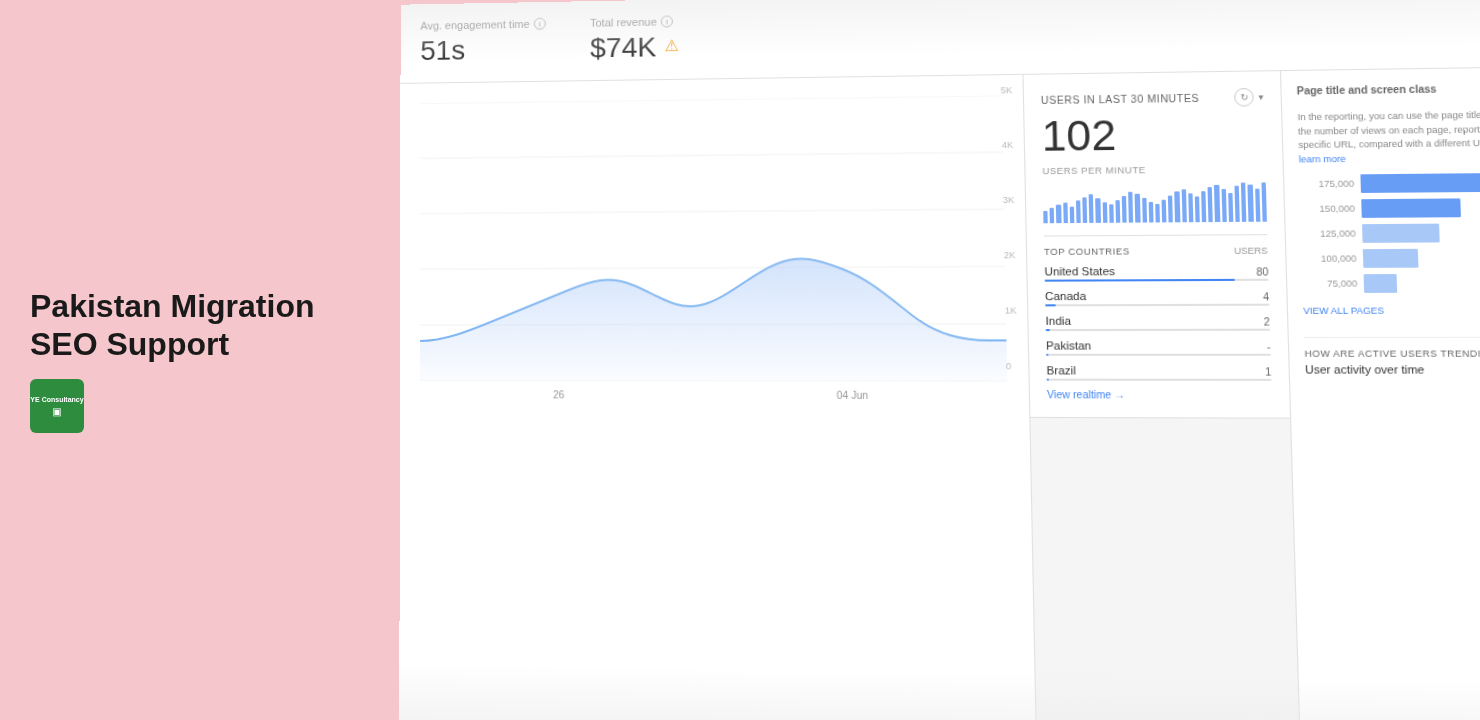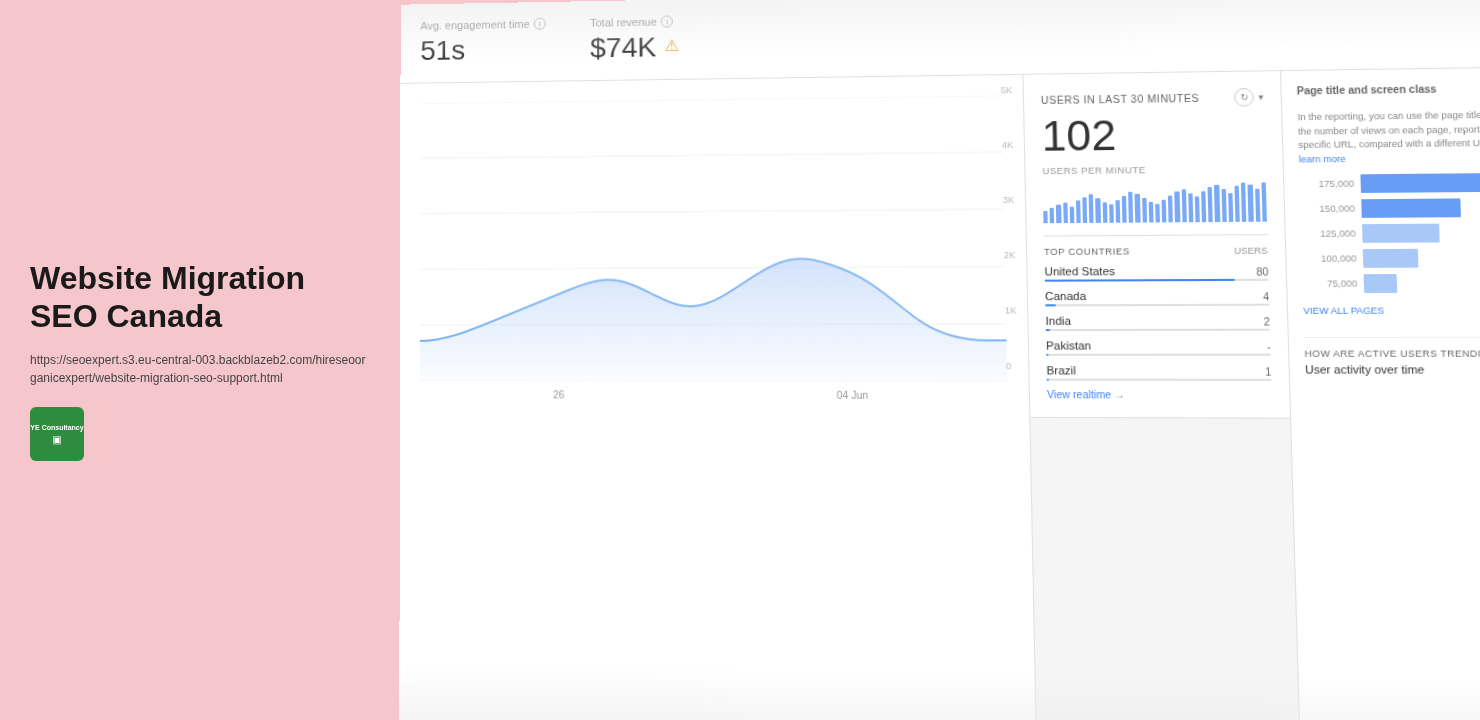--- a/index.html
+++ b/index.html
@@ -401,23 +401,22 @@
 
     .dropdown-arrow {
       font-size: 9px;
       color: #888;
     }
   </style>
 </head>
 <body>
 
 <div class="left-panel">
-  <h1 class="page-title">Website Migration SEO Canada</h1>
-
-  <p class="page-url">https://seoexpert.s3.eu-central-003.backblazeb2.com/hireseoorganicexpert/website-migration-seo-support.html</p>
+  <h1 class="page-title">Pakistan Migration SEO Support</h1>
+
 
   <div class="logo-badge">
     <span class="logo-badge-text">YE Consultancy</span>
     <span class="logo-badge-icon">▣</span>
   </div>
 </div>
 
 <div class="right-panel">
   <div class="blur-top"></div>
   <div class="blur-bottom"></div>

